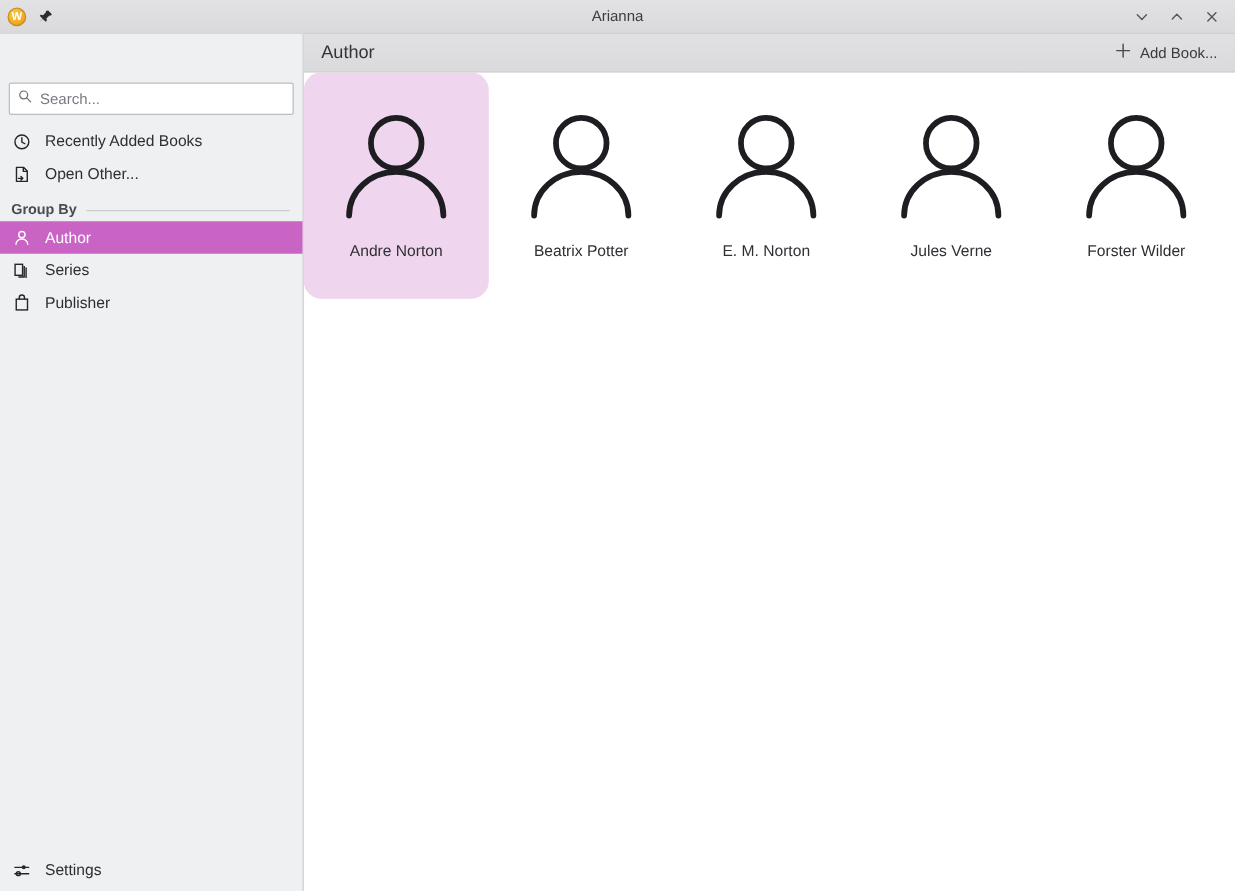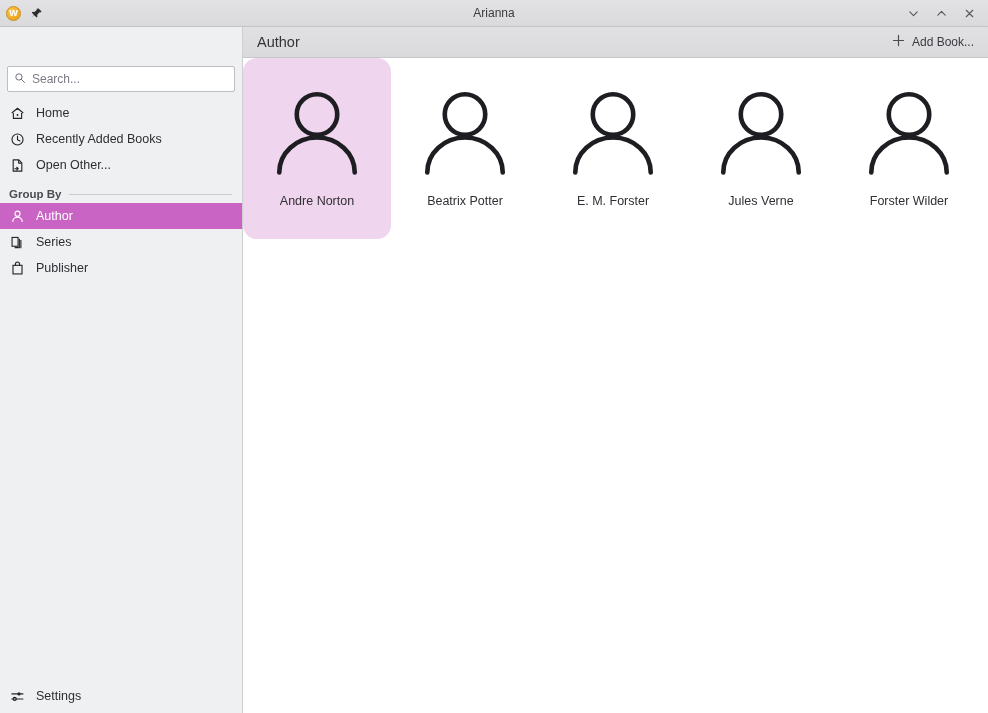--- a/index.html
+++ b/index.html
@@ -166,30 +166,20 @@
             <circle cx="6.6" cy="6.6" r="4.2" fill="none" stroke="#6c6c76" stroke-width="1.3"></circle>
             <path d="M9.8 9.8 L14 14" stroke="#6c6c76" stroke-width="1.3" stroke-linecap="round"></path>
           </svg>
         </span>
         <span class="ph">Search...</span>
       </div>
     </div>
 
     <div class="nav-list">
 
-      <div class="nav-item">
-        <span class="ico">
-          <svg width="15" height="15" viewBox="0 0 16 16">
-            <path d="M2.2 7.2 L8 2.4 L13.8 7.2" fill="none" stroke="#25252a" stroke-width="1.2" stroke-linecap="round" stroke-linejoin="round"></path>
-            <path d="M3.6 7.4 L3.6 13.2 L12.4 13.2 L12.4 7.4" fill="none" stroke="#25252a" stroke-width="1.2" stroke-linejoin="round"></path>
-            <circle cx="8" cy="9.6" r="1.0" fill="#25252a"></circle>
-          </svg>
-        </span>
-        <span>Home</span>
-      </div>
 
       <div class="nav-item">
         <span class="ico">
           <svg width="15" height="15" viewBox="0 0 16 16">
             <circle cx="8" cy="8" r="5.9" fill="none" stroke="#25252a" stroke-width="1.2"></circle>
             <path d="M8 4.4 L8 8.2 L10.6 9.6" fill="none" stroke="#25252a" stroke-width="1.2" stroke-linecap="round" stroke-linejoin="round"></path>
           </svg>
         </span>
         <span>Recently Added Books</span>
       </div>
@@ -301,21 +291,21 @@
         <div class="cname">Beatrix Potter</div>
       </div>
 
       <div class="card">
         <div class="avatar">
           <svg width="92" height="92" viewBox="0 0 100 100">
             <circle cx="50" cy="31" r="22" fill="none" stroke="#1d1d22" stroke-width="5"></circle>
             <path d="M9 94 A41 38 0 0 1 91 94" fill="none" stroke="#1d1d22" stroke-width="5" stroke-linecap="round"></path>
           </svg>
         </div>
-        <div class="cname">E. M. Forster</div>
+        <div class="cname">E. M. Norton</div>
       </div>
 
       <div class="card">
         <div class="avatar">
           <svg width="92" height="92" viewBox="0 0 100 100">
             <circle cx="50" cy="31" r="22" fill="none" stroke="#1d1d22" stroke-width="5"></circle>
             <path d="M9 94 A41 38 0 0 1 91 94" fill="none" stroke="#1d1d22" stroke-width="5" stroke-linecap="round"></path>
           </svg>
         </div>
         <div class="cname">Jules Verne</div>

